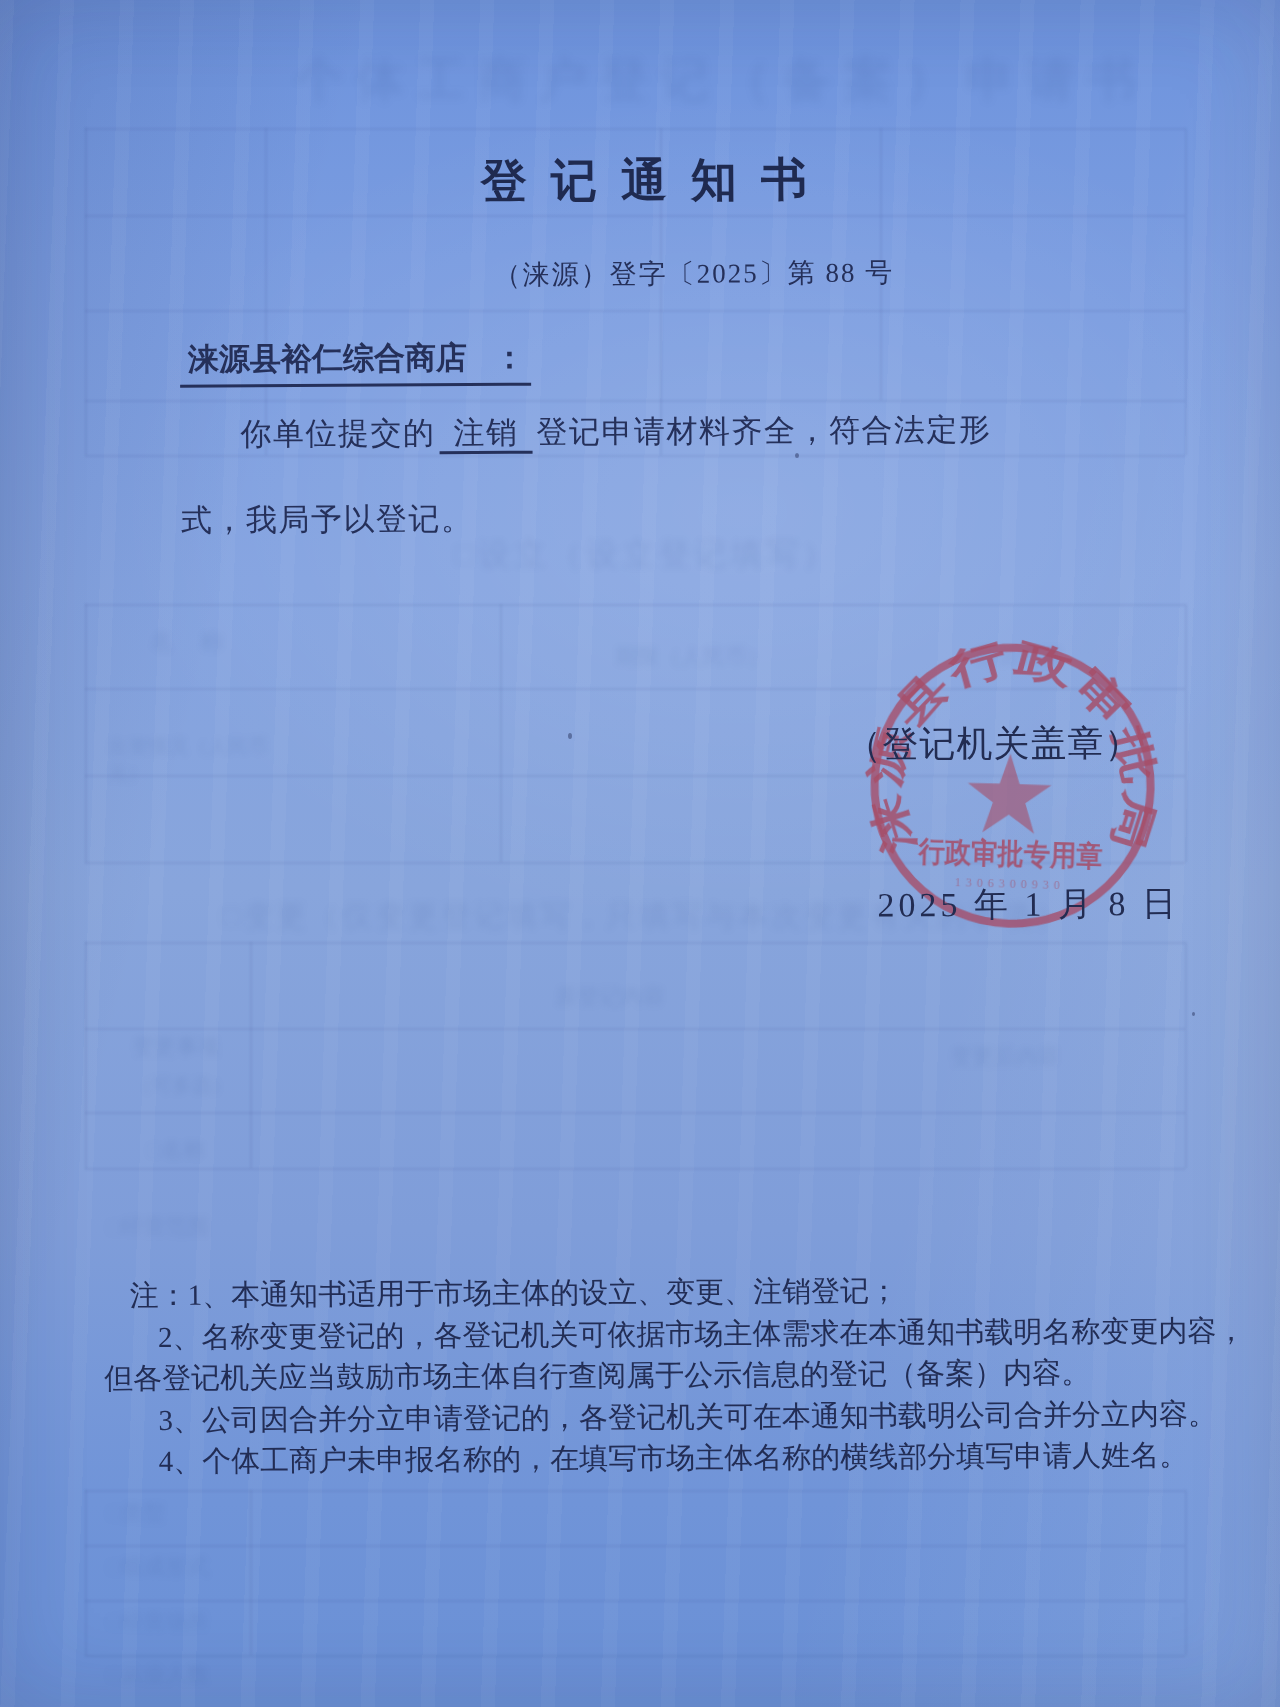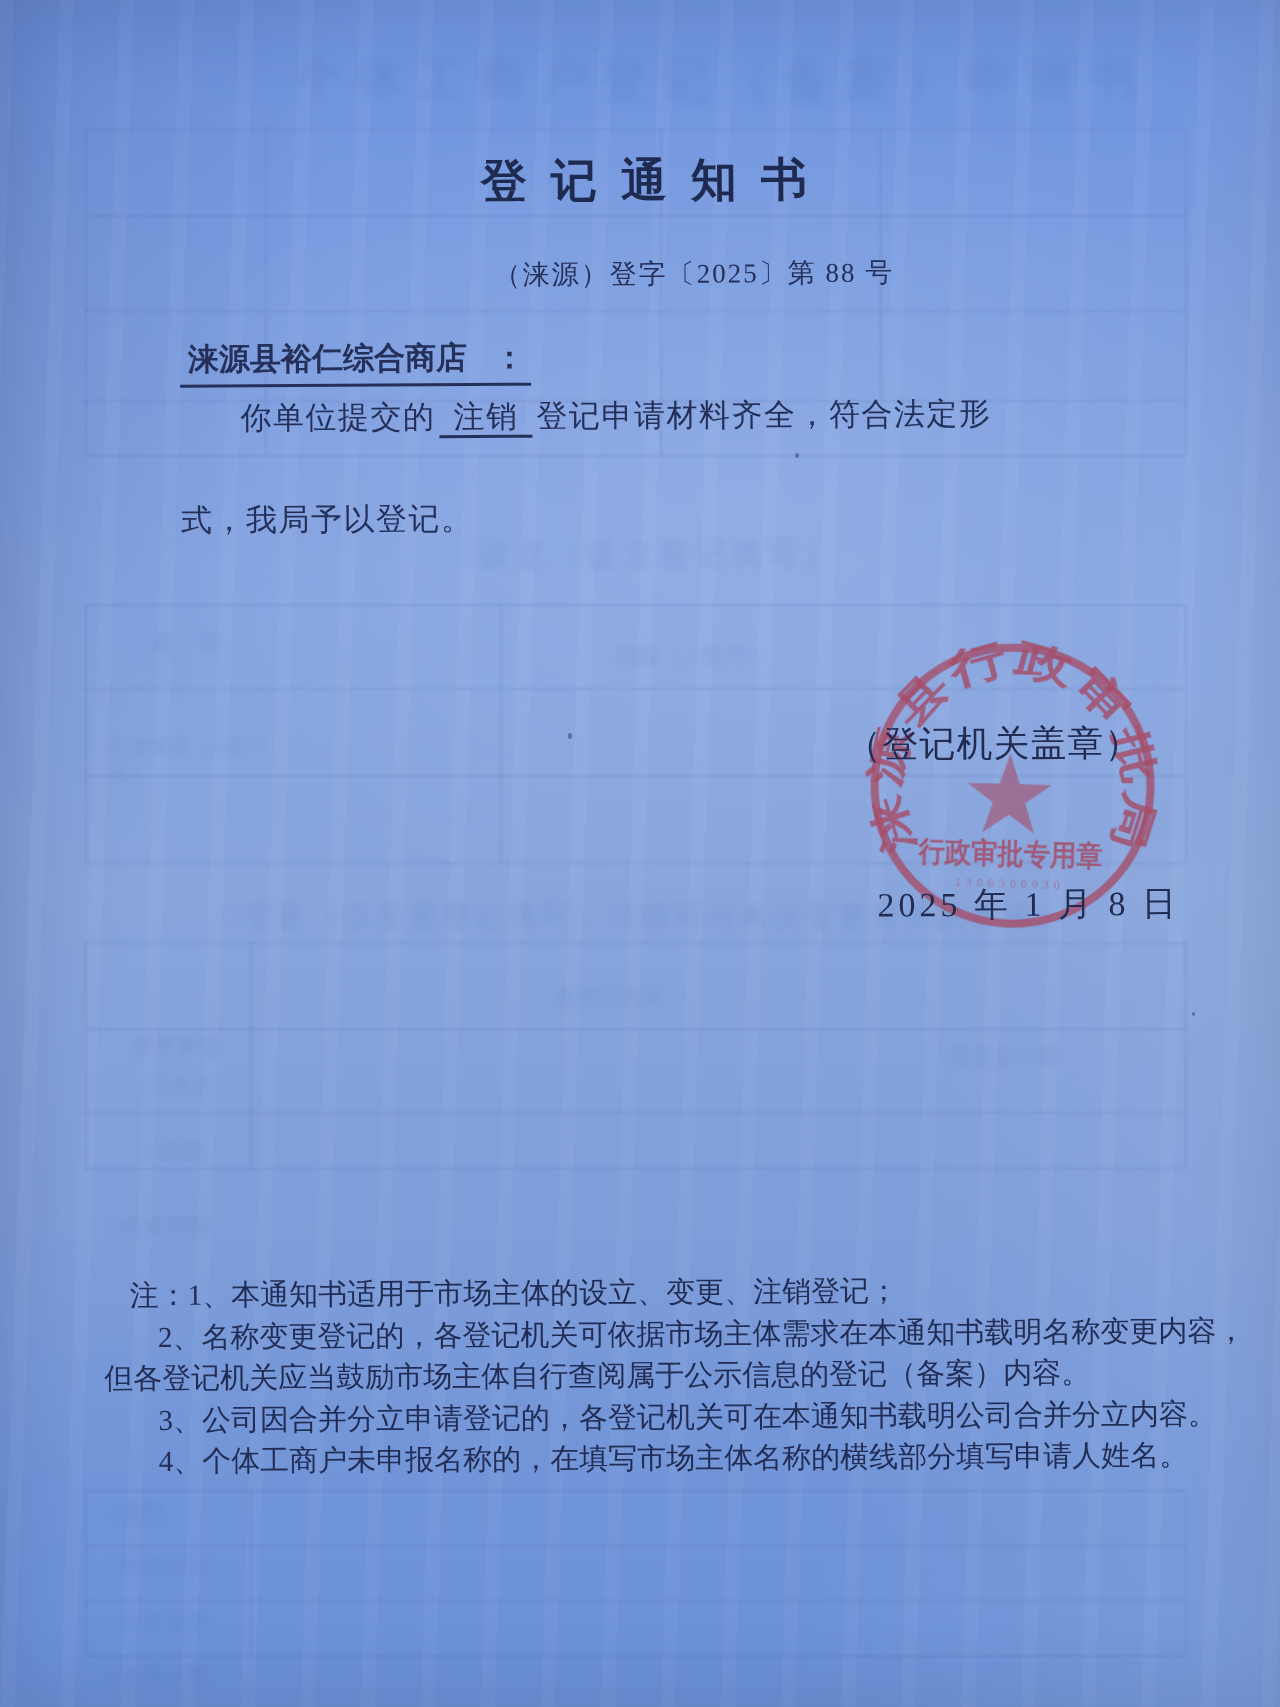--- a/index.html
+++ b/index.html
@@ -20,21 +20,21 @@
   
   .title{left:0;right:0;top:150px;text-align:center;font-size:46px;font-weight:bold;
          letter-spacing:24px;color:#1f2a50;padding-left:40px;}
   .docnum{left:0;right:0;top:256px;text-align:center;font-size:27px;letter-spacing:2px;padding-left:115px;}
   .salute{left:183px;top:336px;font-size:31px;font-weight:bold;}
   .salute .u{display:inline-block;border-bottom:3px solid #25305a;padding:0 6px 4px 8px;}
   .salute .colon{display:inline-block;width:58px;text-align:right;}
   .bodyline{font-size:31px;letter-spacing:1.5px;line-height:1;}
   .b1{left:243px;top:400px;}
   .b2{left:183px;top:502px;}
-  .blank{display:inline-block;border-bottom:3px solid #25305a;padding:0 14px 3px 14px;margin:0 4px;}
+  .blank{display:inline-block;border-bottom:3px solid #25305a;padding:0 14px 3px 14px;margin:16px 4px;}
   .caption{left:846px;top:722px;font-size:36px;letter-spacing:1px;z-index:5;color:#222c52;}
   .date{left:877px;top:884px;font-size:34px;letter-spacing:4px;z-index:5;color:#222c52;}
   .notes{left:101px;top:1272px;width:1090px;font-size:29px;line-height:41.5px;color:#222d55;}
   .notes .nl{white-space:nowrap;}
   .ml1{margin-left:26px;} .ml2{margin-left:54px;} .ml0{margin-left:0;}
   
   .seal{left:863px;top:638px;width:300px;height:300px;z-index:4;transform:rotate(2deg);
         mix-blend-mode:multiply;opacity:0.92;filter:blur(0.3px);}
   
   .ghost{position:absolute;inset:0;pointer-events:none;color:#2c4a8c;}

